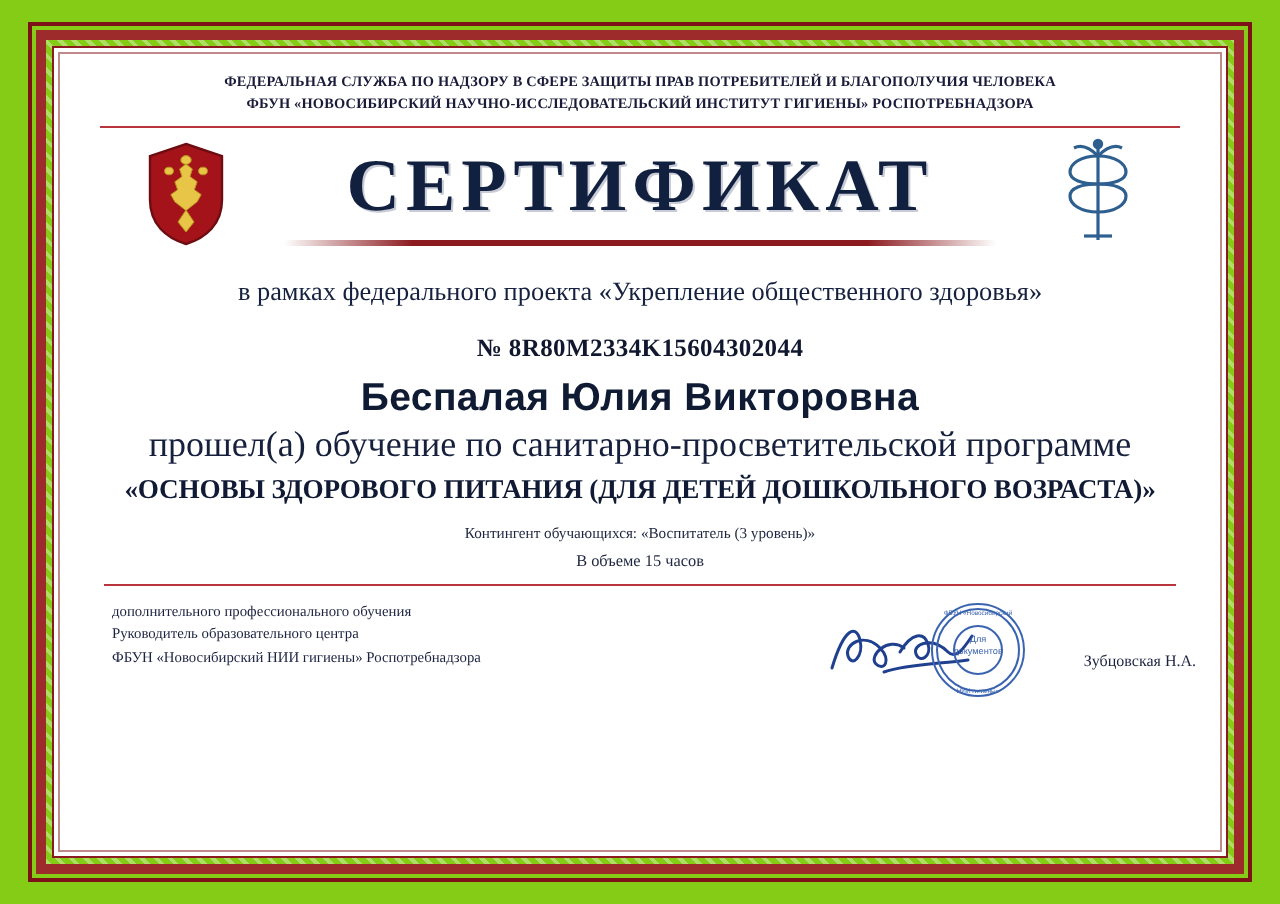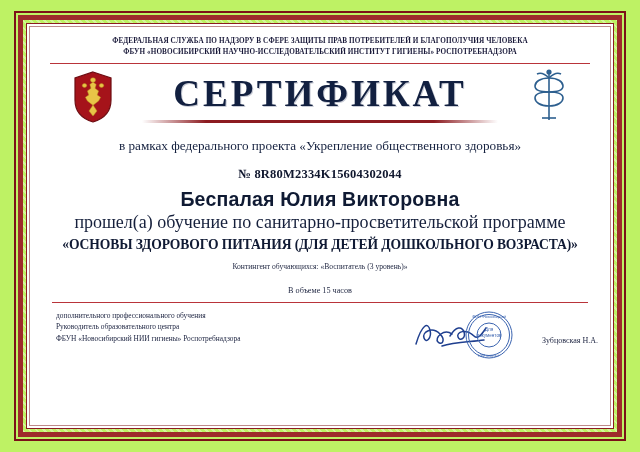--- a/index.html
+++ b/index.html
@@ -10,21 +10,21 @@
     width: 640px;
     height: 452px;
     background: #ffffff;
     font-family: "Liberation Serif", serif;
     overflow: hidden;
   }
   .page {
     position: relative;
     width: 640px;
     height: 452px;
-    background: #bef264;
+    background: #84cc16;
     box-sizing: border-box;
   }
   
   .frame-outer {
     position: absolute;
     left: 14px;
     top: 11px;
     right: 14px;
     bottom: 11px;
     border: 2px solid #7c1118;
@@ -171,21 +171,21 @@
     font-weight: bold;
     color: #101a34;
     letter-spacing: -0.1px;
   }
   .contingent {
     margin-top: 9px;
     font-size: 7.6px;
     color: #1e2540;
   }
   .volume {
-    margin-top: 15px;
+    margin-top: 5px;
     font-size: 8.2px;
     color: #1e2540;
   }
 
   .hr-bottom {
     margin: 7px 10px 0 10px;
     border: 0;
     border-top: 1px solid #b9343a;
   }
 

